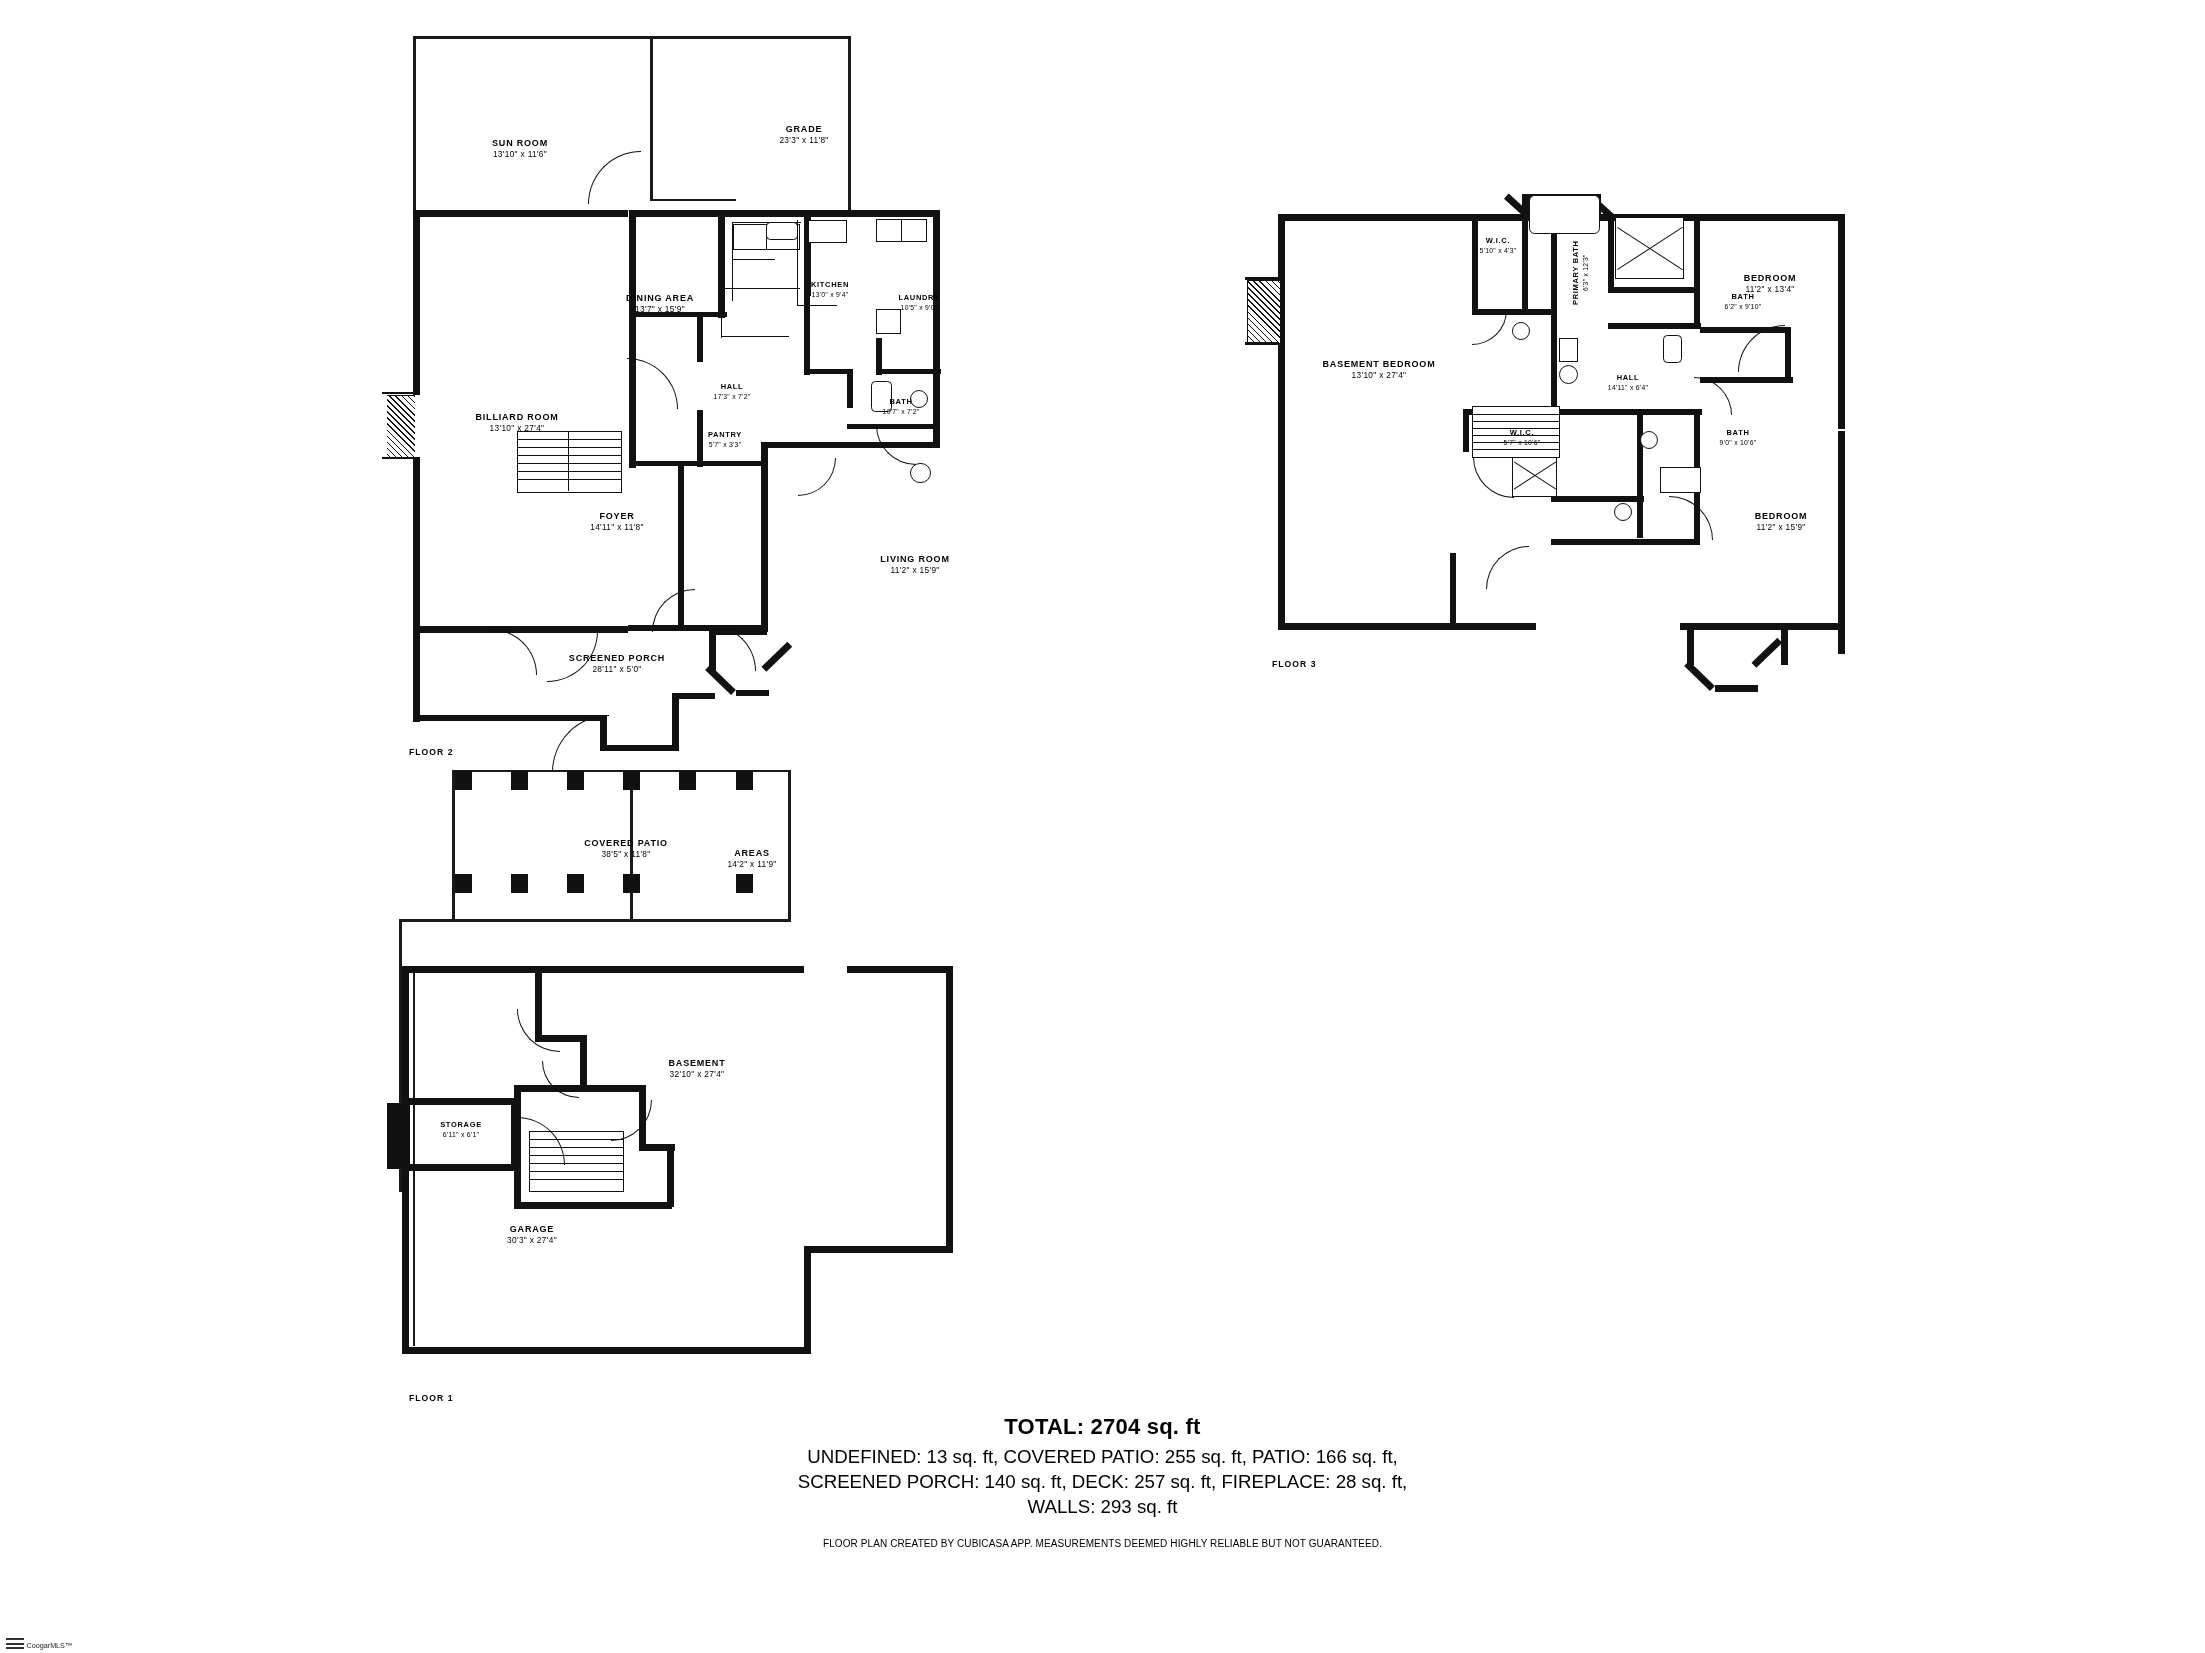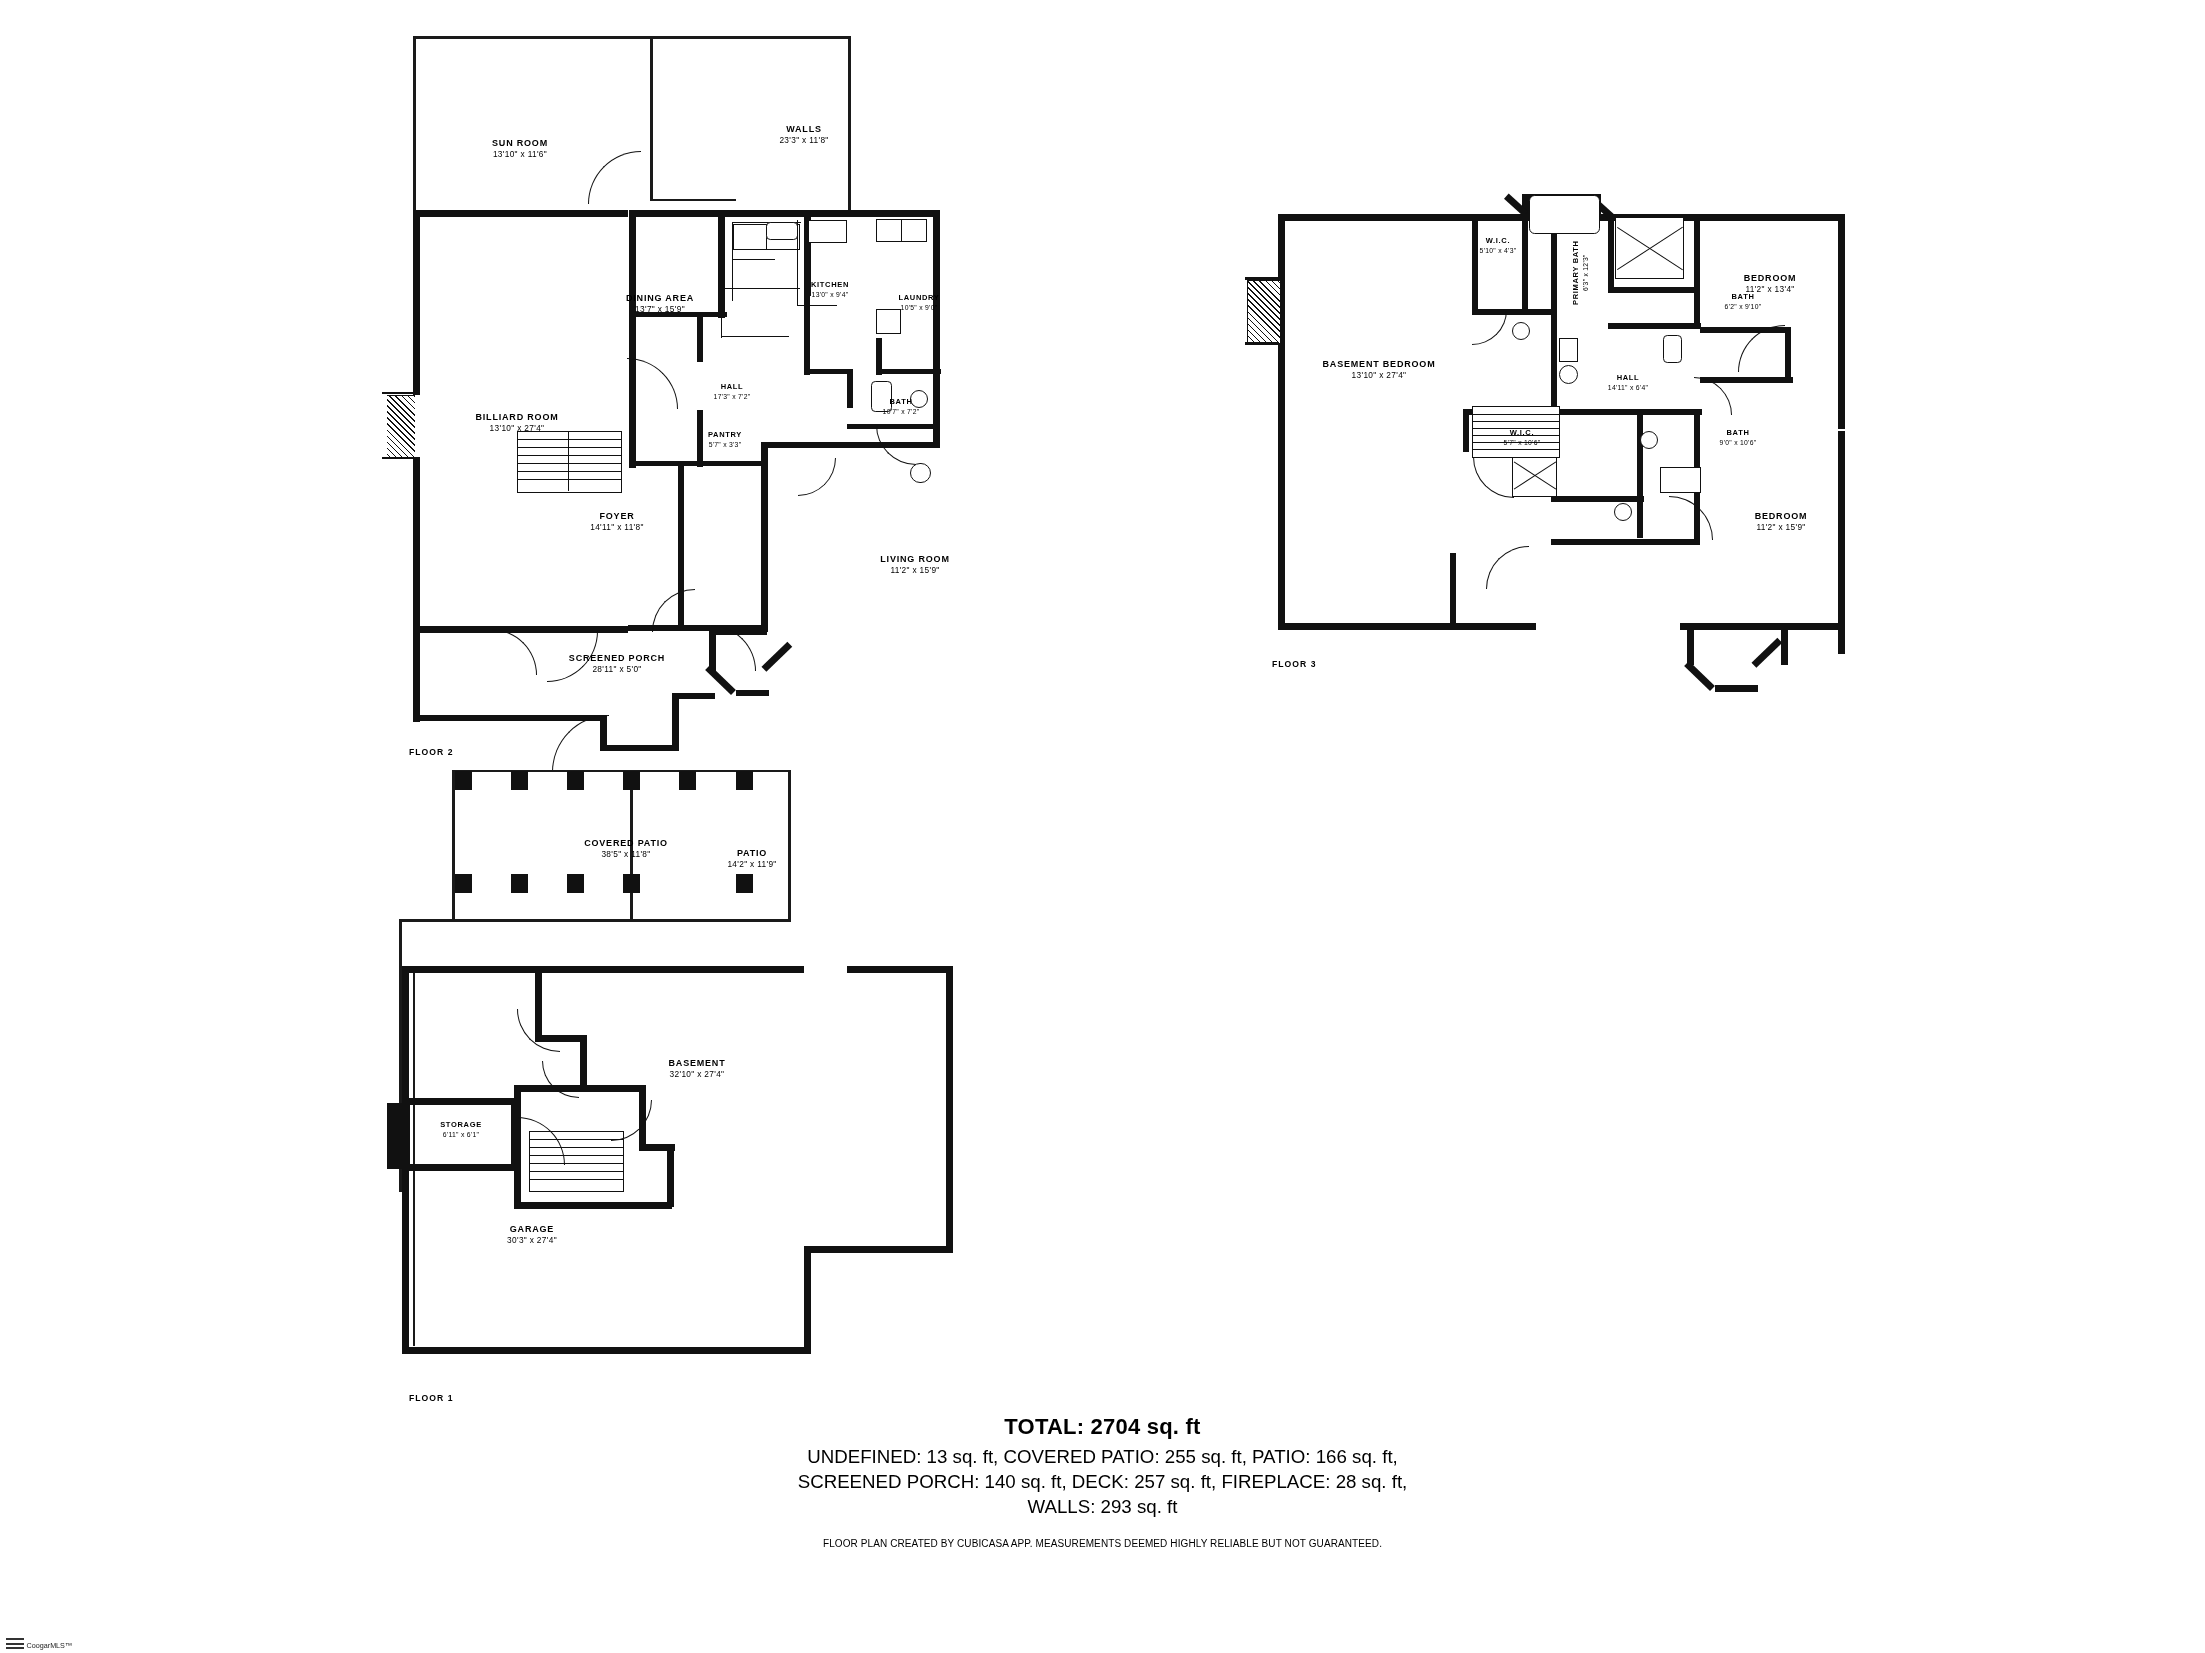--- a/index.html
+++ b/index.html
@@ -271,21 +271,21 @@
     <div class="door tr" style="left:337px; top:603px; width:45px; height:45px;"></div>
     <div class="door br" style="left:174px; top:609px; width:50px; height:50px;"></div>
     <div class="door tl" style="left:179px; top:693px; width:56px; height:56px;"></div>
     <div class="door tr" style="left:118px; top:607px; width:45px; height:45px;"></div>
 
     <div class="label" style="left:147px; top:115px;">
       <span class="name">SUN ROOM</span>
       <span class="dim">13'10" x 11'6"</span>
     </div>
     <div class="label" style="left:431px; top:101px;">
-      <span class="name">WALLS</span>
+      <span class="name">GRADE</span>
       <span class="dim">23'3" x 11'8"</span>
     </div>
     <div class="label" style="left:287px; top:270px;">
       <span class="name">DINING AREA</span>
       <span class="dim">13'7" x 15'9"</span>
     </div>
     <div class="label small" style="left:457px; top:258px;text-align:center;">
       <span class="name">KITCHEN</span>
       <span class="dim">13'0" x 9'4"</span>
     </div>
@@ -499,21 +499,21 @@
     <div class="door bl" style="left:144px; top:248px; width:42px; height:42px;"></div>
     <div class="door bl" style="left:169px; top:300px; width:36px; height:36px;"></div>
     <div class="door br" style="left:238px; top:339px; width:40px; height:40px;"></div>
     <div class="door tr" style="left:144px; top:356px; width:47px; height:47px;"></div>
 
     <div class="label" style="left:253px; top:76px;">
       <span class="name">COVERED PATIO</span>
       <span class="dim">38'5" x 11'8"</span>
     </div>
     <div class="label" style="left:379px; top:86px;">
-      <span class="name">PATIO</span>
+      <span class="name">AREAS</span>
       <span class="dim">14'2" x 11'9"</span>
     </div>
     <div class="label" style="left:324px; top:296px;">
       <span class="name">BASEMENT</span>
       <span class="dim">32'10" x 27'4"</span>
     </div>
     <div class="label small" style="left:88px; top:359px;">
       <span class="name">STORAGE</span>
       <span class="dim">6'11" x 6'1"</span>
     </div>

